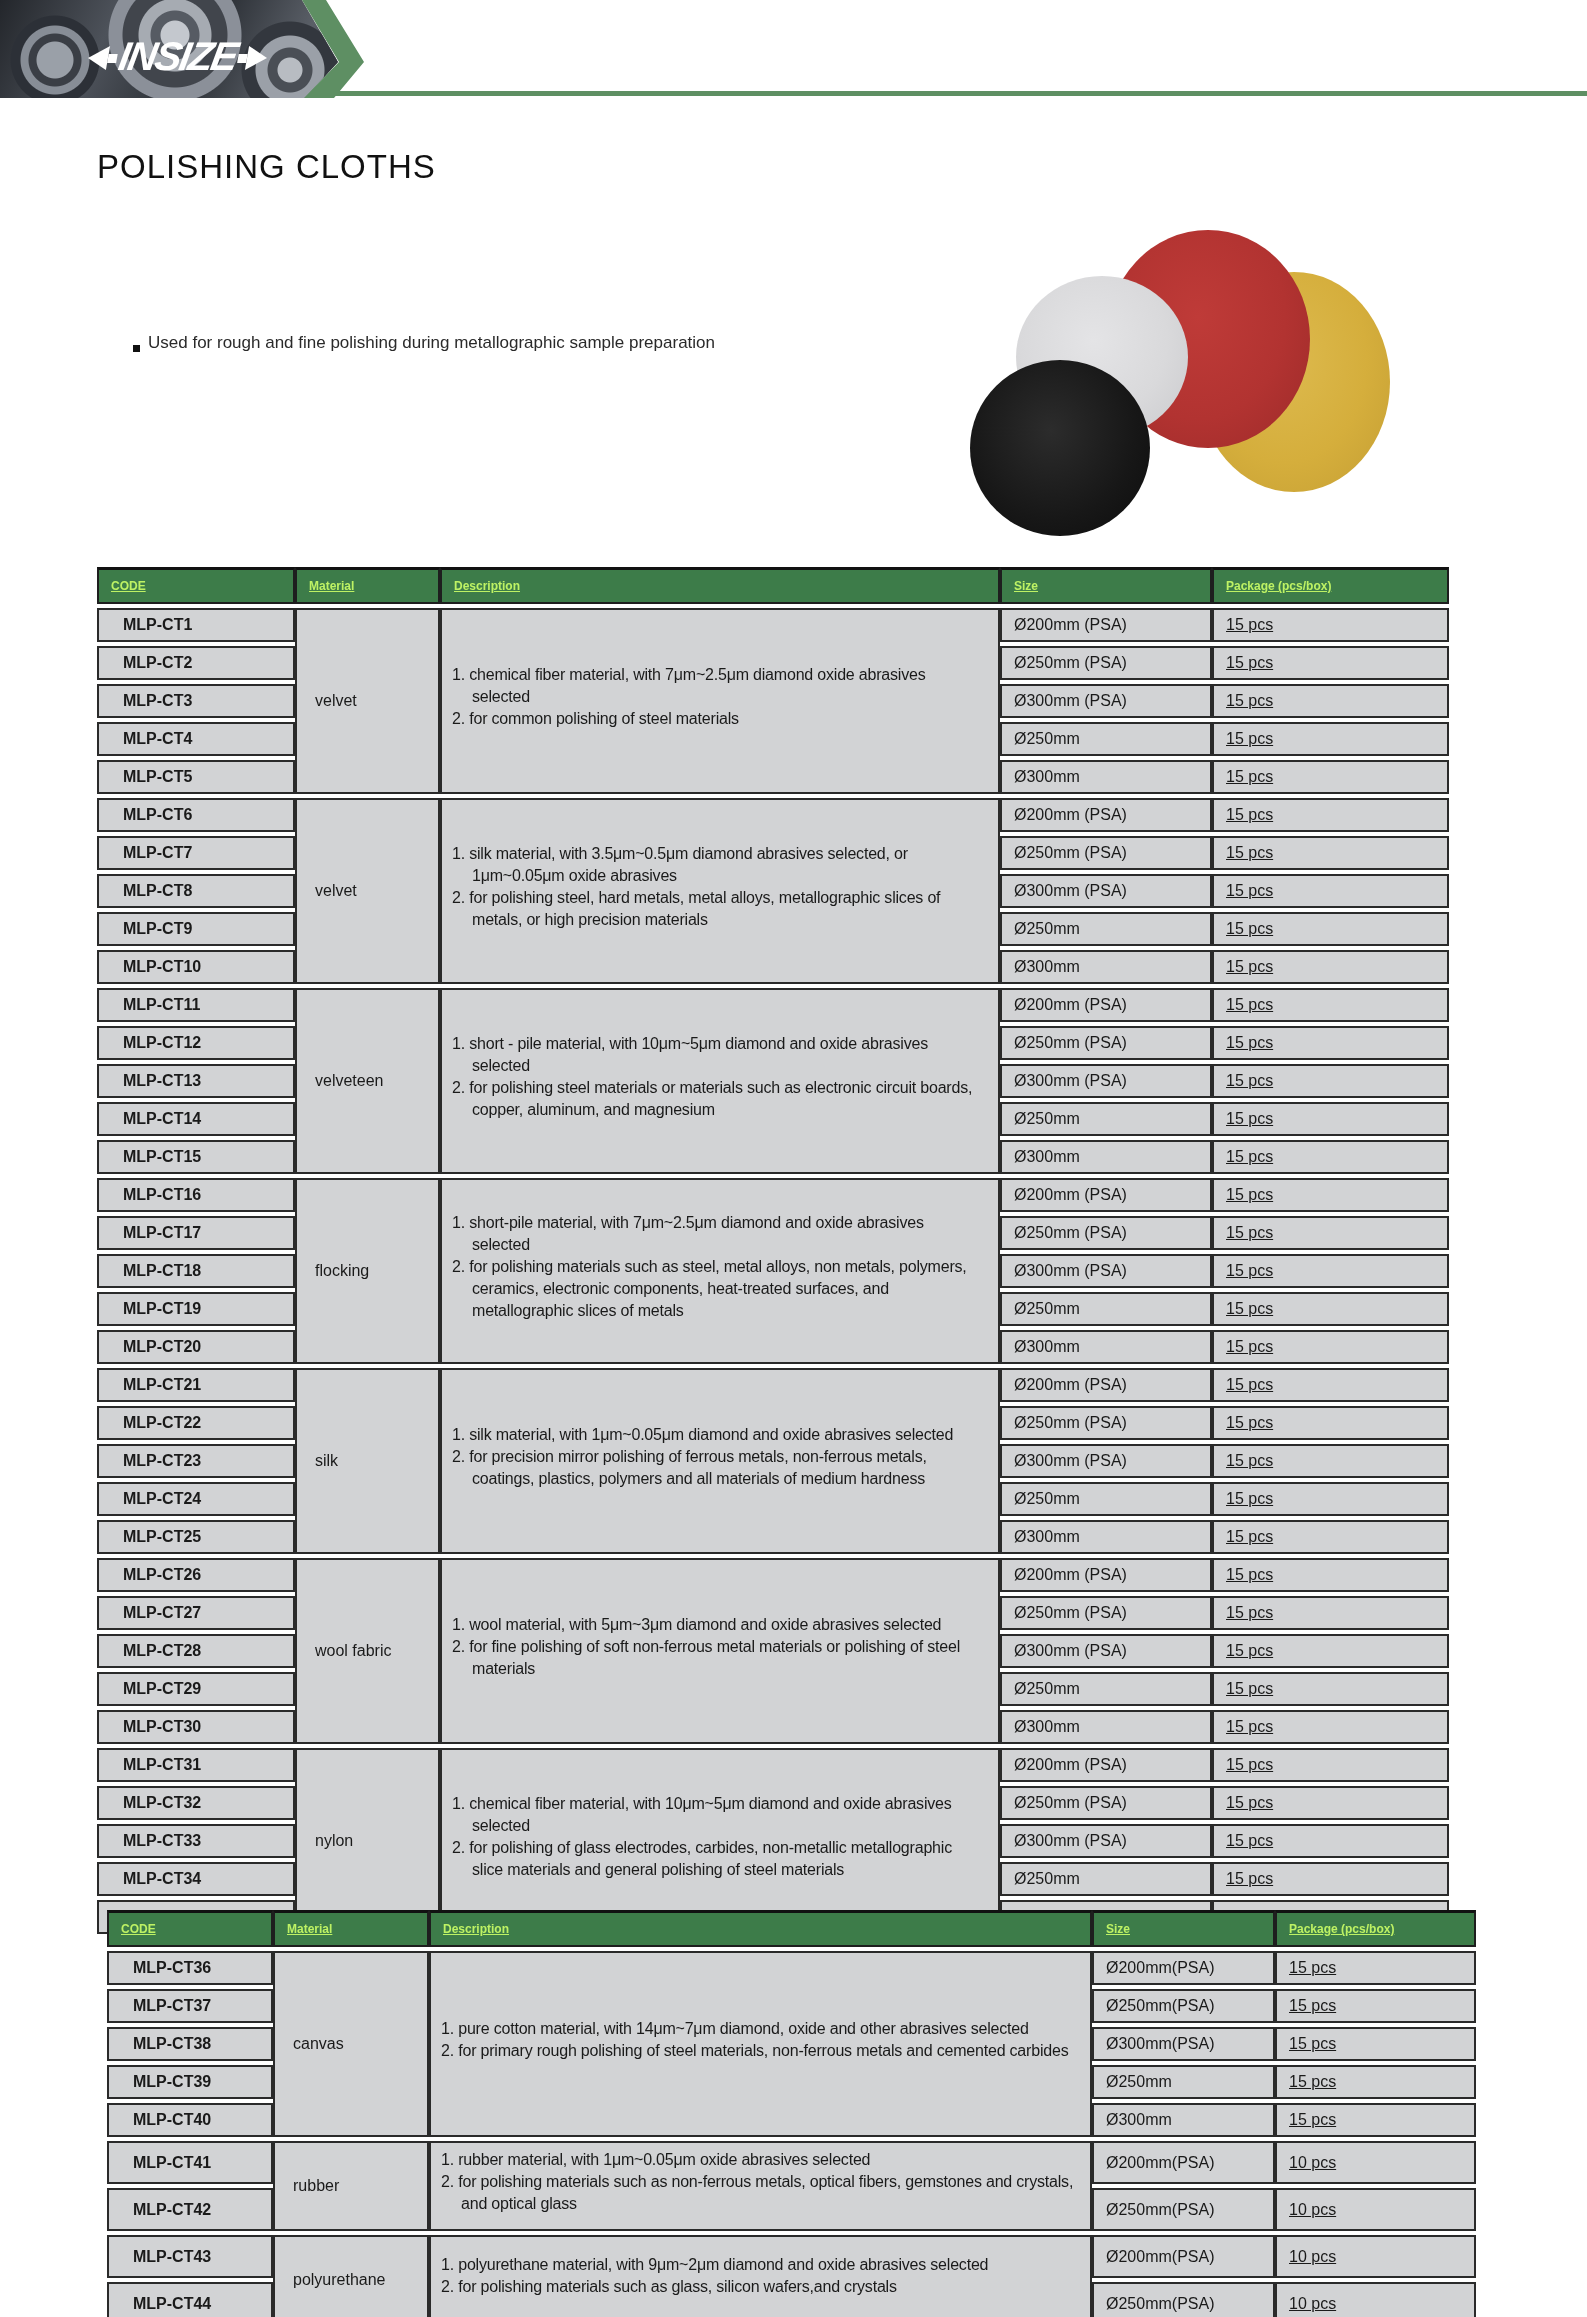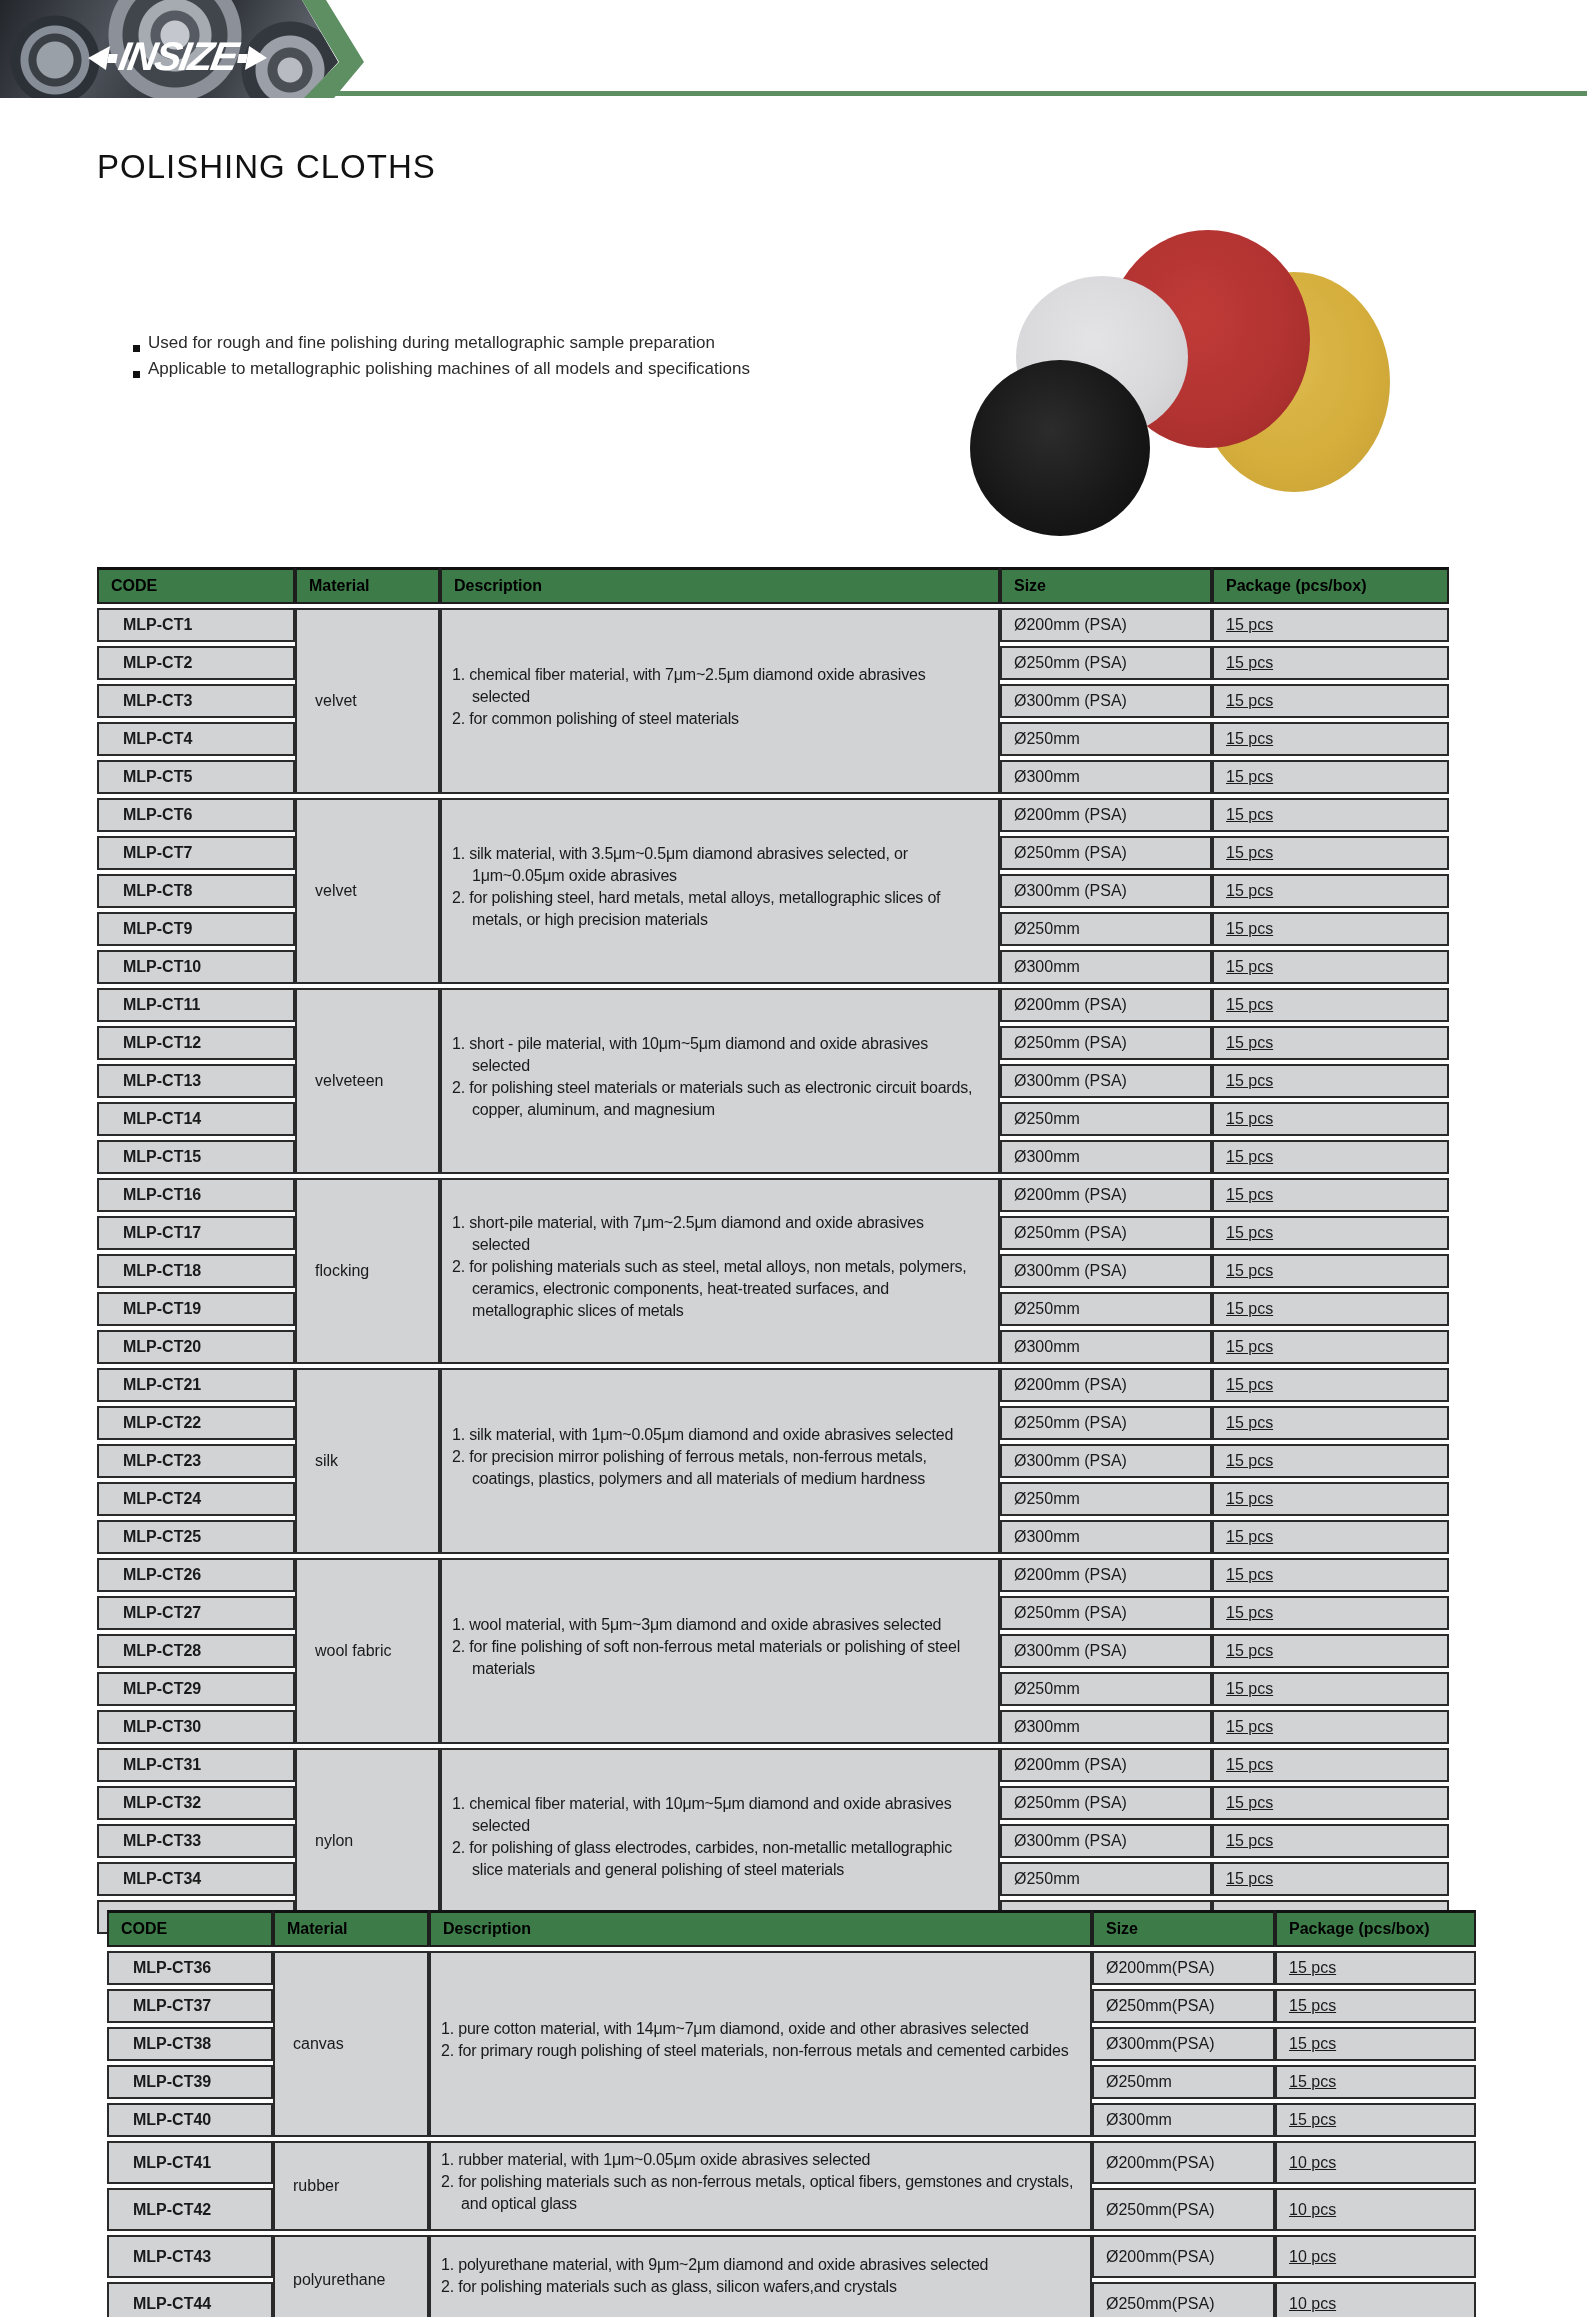--- a/index.html
+++ b/index.html
@@ -59,23 +59,23 @@
   #disc-black { left:970px; top:360px; width:180px; height:176px; z-index:4;
     background: radial-gradient(ellipse at 45% 40%, #2c2c2c 0%, #171717 60%, #0c0c0c 100%); }
 
   
   .table-host { position:absolute; }
   #table1 { left:97px; top:563px; width:1352px; }
   #table2 { left:107px; top:1906px; width:1369px; }
 
   table.spec-table { border-collapse:separate; border-spacing:0 4px; table-layout:fixed; width:100%; }
   table.spec-table th {
-    background:#3d7c49; color:#000000; font-size:16px; font-weight:bold;
+    background:#3d7c49; color:#bef264; font-size:12px; font-weight:bold;
     text-align:left; padding:2px 6px 2px 12px; height:28px;
-    border:2px solid #1e1e1e; border-top:3px solid #111;
+    border:2px solid #1e1e1e; border-top:3px solid #111;text-decoration:underline;
   }
   table.spec-table td {
     background:#d2d3d5; color:#1a1a1a; font-size:16px;
     border:2px solid #2a2a2a; overflow:hidden;
   }
   td.code { font-weight:bold; padding-left:24px; height:28px; font-size:16px; color:#111; }
   td.mat  { padding-left:18px; vertical-align:middle; }
   td.desc { padding:4px 14px 12px 10px; vertical-align:middle; letter-spacing:-0.2px; }
   td.size { padding-left:12px; height:28px; }
   td.pkg  { padding-left:12px; height:28px;text-decoration:underline; }
@@ -99,24 +99,20 @@
       <span class="logo-arrow-right"></span>
     </div>
   </div>
 
   <div id="page-title">POLISHING CLOTHS</div>
 
   <div id="bullets">
     <div class="bullet-row">
       <span class="bullet-square"></span>
       <span>Used for rough and fine polishing during metallographic sample preparation</span>
-    </div>
-    <div class="bullet-row">
-      <span class="bullet-square"></span>
-      <span>Applicable to metallographic polishing machines of all models and specifications</span>
     </div>
   </div>
 
   <div>
     <div class="disc" id="disc-yellow"></div>
     <div class="disc" id="disc-red"></div>
     <div class="disc" id="disc-white"></div>
     <div class="disc" id="disc-black"></div>
   </div>
 

